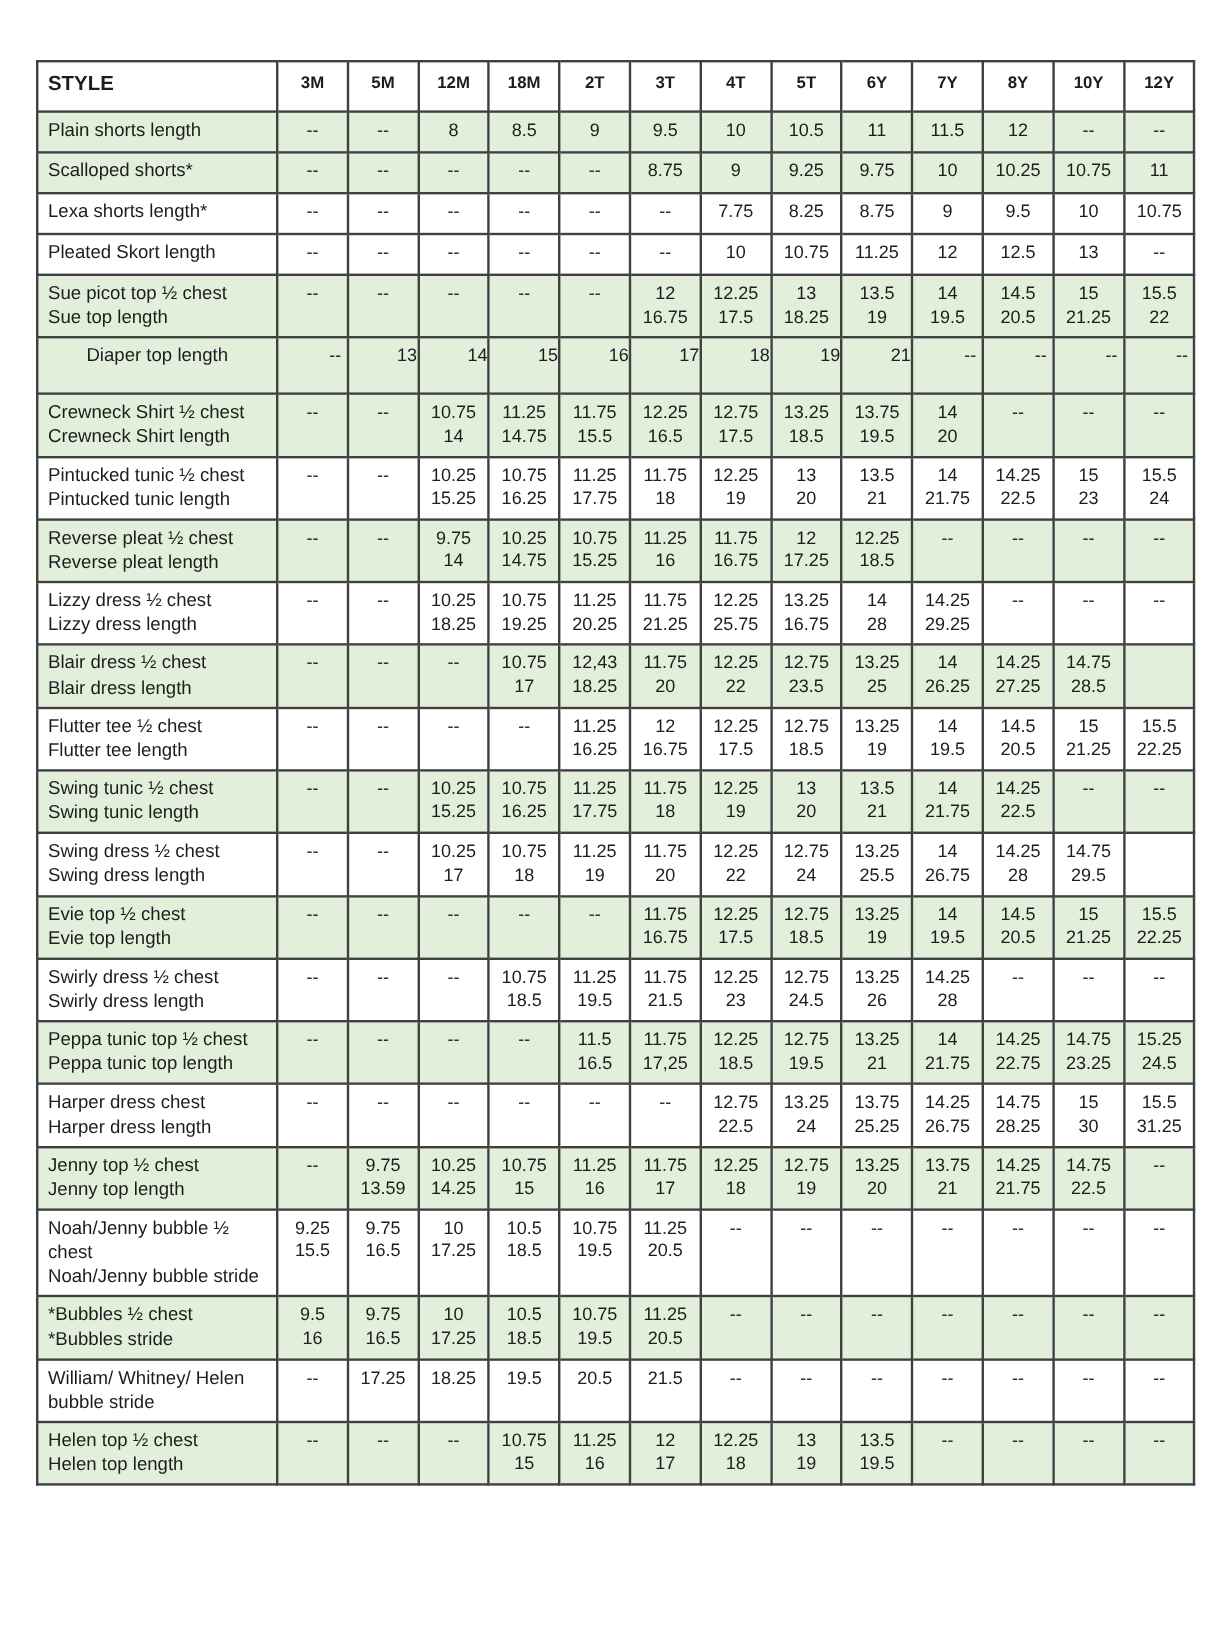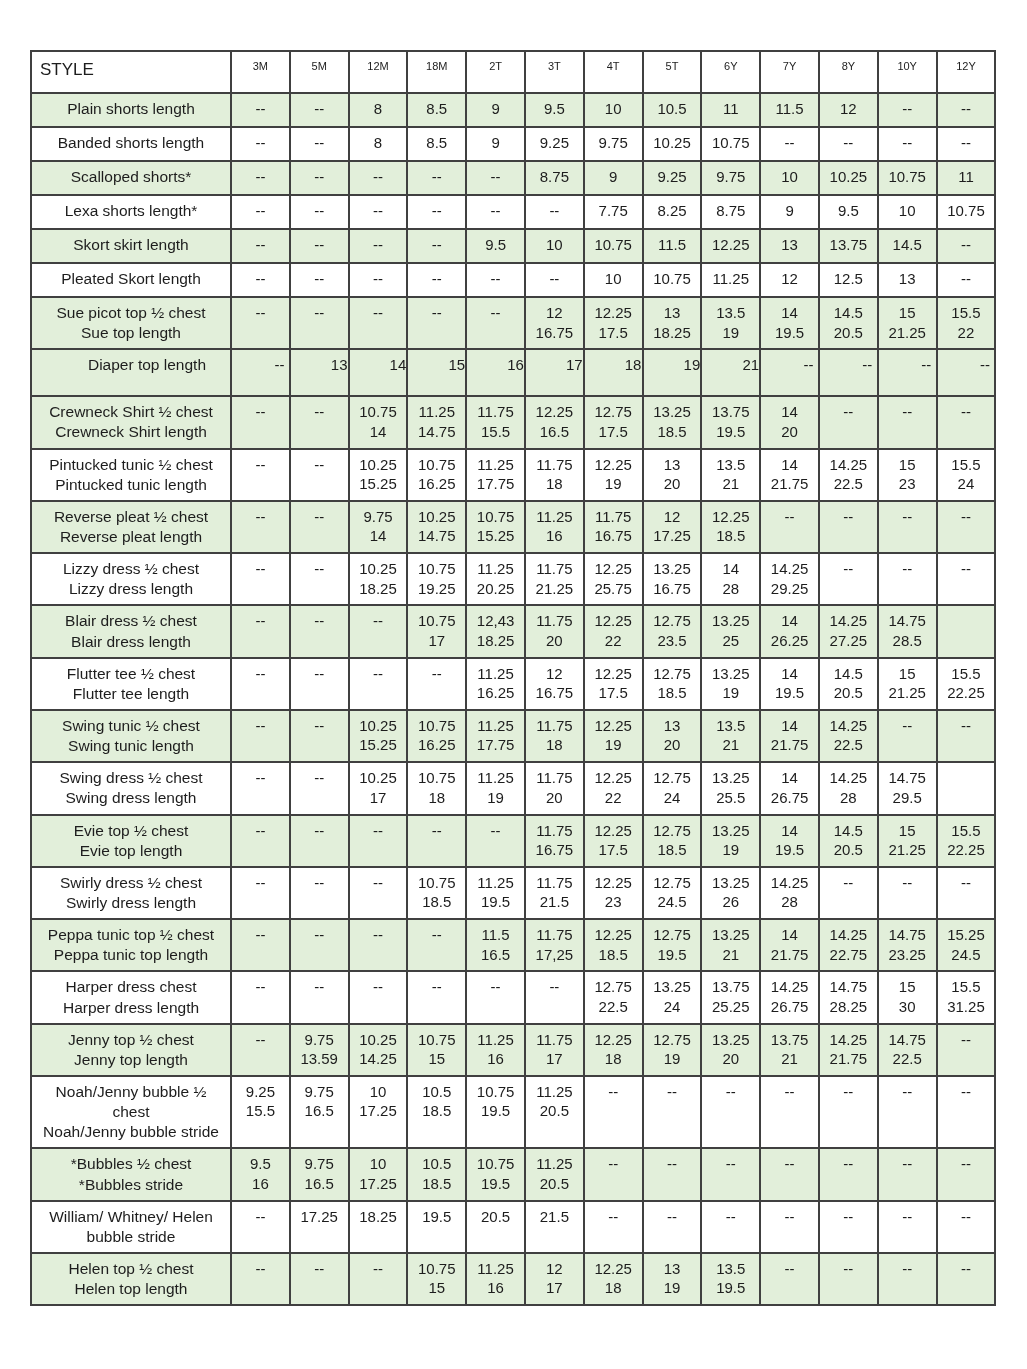--- a/index.html
+++ b/index.html
@@ -27,32 +27,32 @@
   table.size-chart th,
   table.size-chart td {
     border: 2px solid #404040;
     vertical-align: top;
     white-space: pre-line;
     overflow: hidden;
   }
   th.style-head {
     text-align: left;
     font-size: 17px;
-    font-weight: normal;
+    font-weight: bold;
     padding: 8px 8px 12px 8px;
   }
   th.size-head {
     text-align: center;
-    font-size: 11px;
-    font-weight: normal;
+    font-size: 14px;
+    font-weight: bold;
     padding: 8px 0 12px 0;
     border-radius: 11px;
   }
   td.row-label {
-    text-align: center;
+    text-align: left;
     font-size: 15.5px;
     padding: 5px 8px;
     line-height: 1.3;
   }
   td.size-cell {
     text-align: center;
     font-size: 15px;
     padding: 5px 2px;
     line-height: 1.3;
   }
@@ -110,36 +110,20 @@
           <td class="size-cell">9</td>
           <td class="size-cell">9.5</td>
           <td class="size-cell">10</td>
           <td class="size-cell">10.5</td>
           <td class="size-cell">11</td>
           <td class="size-cell">11.5</td>
           <td class="size-cell">12</td>
           <td class="size-cell">--</td>
           <td class="size-cell">--</td>
         </tr>
-        <tr class="plain h-single">
-          <td class="row-label">Banded shorts length</td>
-          <td class="size-cell">--</td>
-          <td class="size-cell">--</td>
-          <td class="size-cell">8</td>
-          <td class="size-cell">8.5</td>
-          <td class="size-cell">9</td>
-          <td class="size-cell">9.25</td>
-          <td class="size-cell">9.75</td>
-          <td class="size-cell">10.25</td>
-          <td class="size-cell">10.75</td>
-          <td class="size-cell">--</td>
-          <td class="size-cell">--</td>
-          <td class="size-cell">--</td>
-          <td class="size-cell">--</td>
-        </tr>
         <tr class="shaded h-single">
           <td class="row-label">Scalloped shorts*</td>
           <td class="size-cell">--</td>
           <td class="size-cell">--</td>
           <td class="size-cell">--</td>
           <td class="size-cell">--</td>
           <td class="size-cell">--</td>
           <td class="size-cell">8.75</td>
           <td class="size-cell">9</td>
           <td class="size-cell">9.25</td>
@@ -157,36 +141,20 @@
           <td class="size-cell">--</td>
           <td class="size-cell">--</td>
           <td class="size-cell">--</td>
           <td class="size-cell">7.75</td>
           <td class="size-cell">8.25</td>
           <td class="size-cell">8.75</td>
           <td class="size-cell">9</td>
           <td class="size-cell">9.5</td>
           <td class="size-cell">10</td>
           <td class="size-cell">10.75</td>
-        </tr>
-        <tr class="shaded h-single">
-          <td class="row-label">Skort skirt length</td>
-          <td class="size-cell">--</td>
-          <td class="size-cell">--</td>
-          <td class="size-cell">--</td>
-          <td class="size-cell">--</td>
-          <td class="size-cell">9.5</td>
-          <td class="size-cell">10</td>
-          <td class="size-cell">10.75</td>
-          <td class="size-cell">11.5</td>
-          <td class="size-cell">12.25</td>
-          <td class="size-cell">13</td>
-          <td class="size-cell">13.75</td>
-          <td class="size-cell">14.5</td>
-          <td class="size-cell">--</td>
         </tr>
         <tr class="plain h-single">
           <td class="row-label">Pleated Skort length</td>
           <td class="size-cell">--</td>
           <td class="size-cell">--</td>
           <td class="size-cell">--</td>
           <td class="size-cell">--</td>
           <td class="size-cell">--</td>
           <td class="size-cell">--</td>
           <td class="size-cell">10</td>

